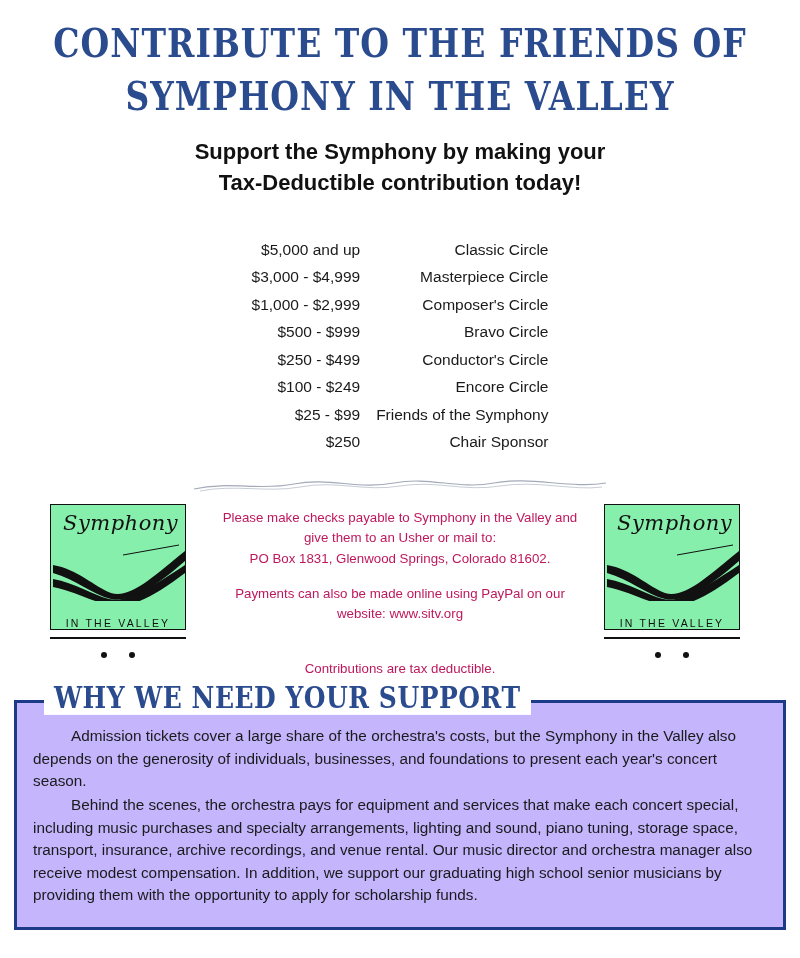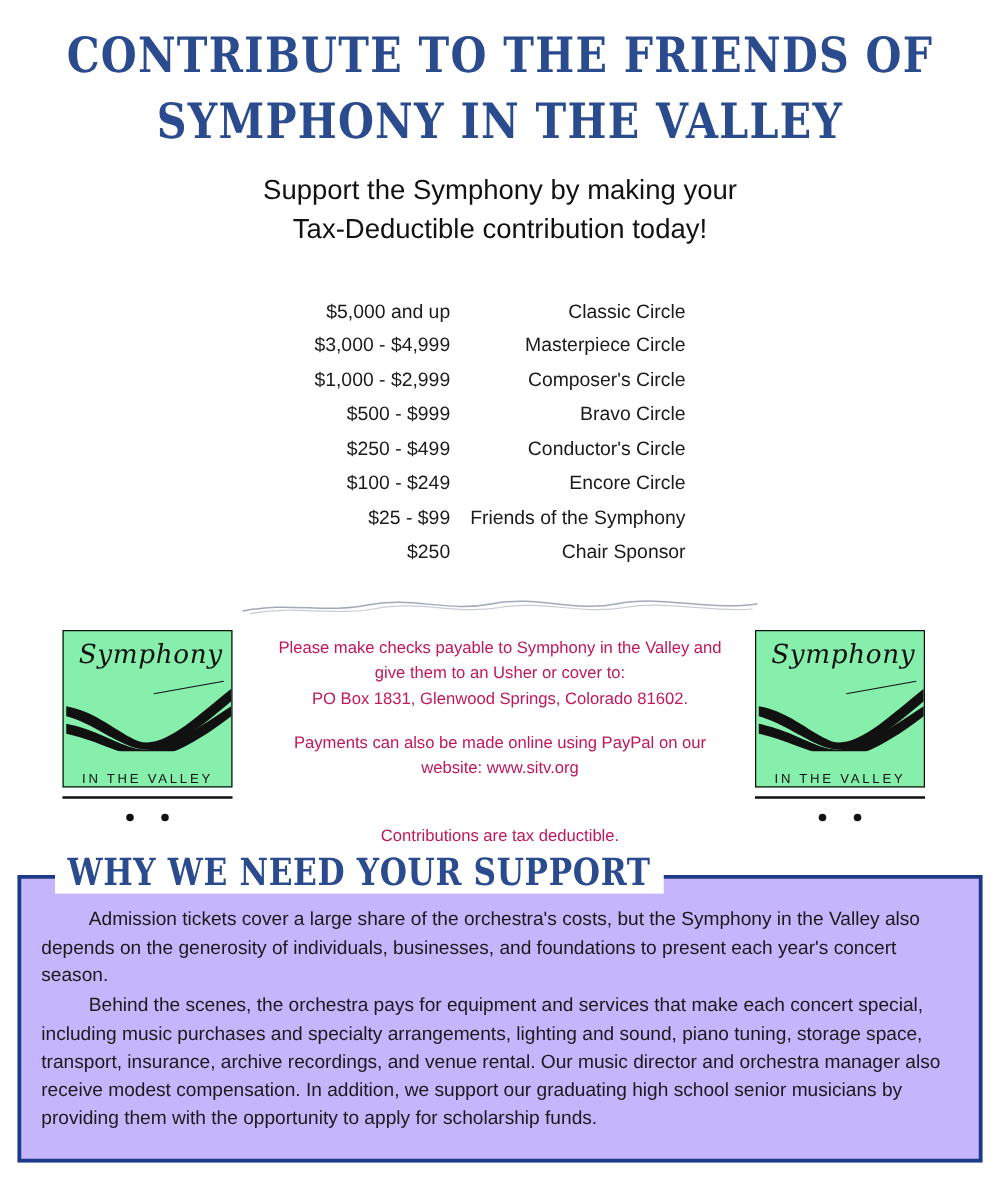--- a/index.html
+++ b/index.html
@@ -38,21 +38,21 @@
     font-size: 33px;
     font-variant: small-caps;
     text-transform: uppercase;
     transform: scaleY(1.18);
     transform-origin: center top;
     margin-bottom: 14px;
   }
 
   .subhead {
     text-align: center;
-    font-weight: normal;
+    font-weight: bold;
     font-size: 22px;
     color: #111111;
     line-height: 1.42;
     margin-top: 22px;
   }
   .subhead .line2 { display: block; }
 
   
   .levels {
     margin: 38px auto 0 auto;
@@ -272,21 +272,21 @@
         </svg>
         <div class="logo-caption">IN THE VALLEY</div>
       </div>
       <div class="logo-underline"></div>
       <div class="logo-dots"><i></i><i></i></div>
     </div>
 
     <div class="mid-text">
       <p>
         <span>Please make checks payable to Symphony in the Valley and</span><br>
-        <span>give them to an Usher or cover to:</span><br>
+        <span>give them to an Usher or mail to:</span><br>
         <span>PO Box 1831, Glenwood Springs, Colorado 81602.</span>
       </p>
       <p>
         <span>Payments can also be made online using PayPal on our</span><br>
         <span>website: www.sitv.org</span>
       </p>
       <p class="last">
         <br>
         <span>Contributions are tax deductible.</span><br>
         <span>Federal Tax No: 84-1265543</span>

